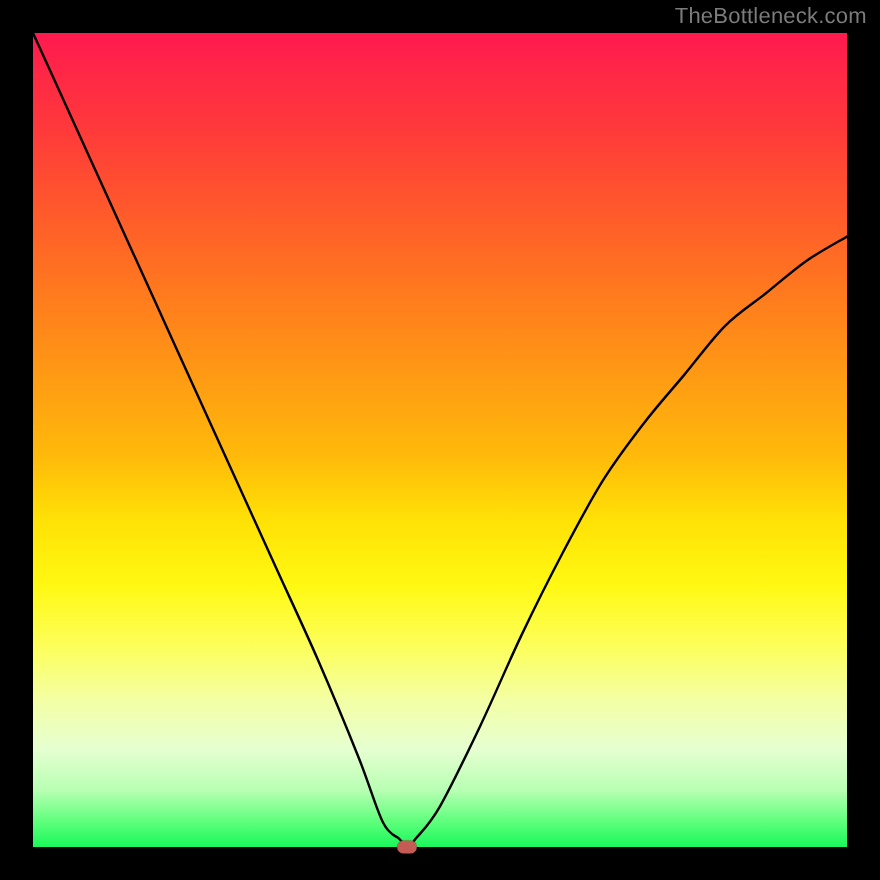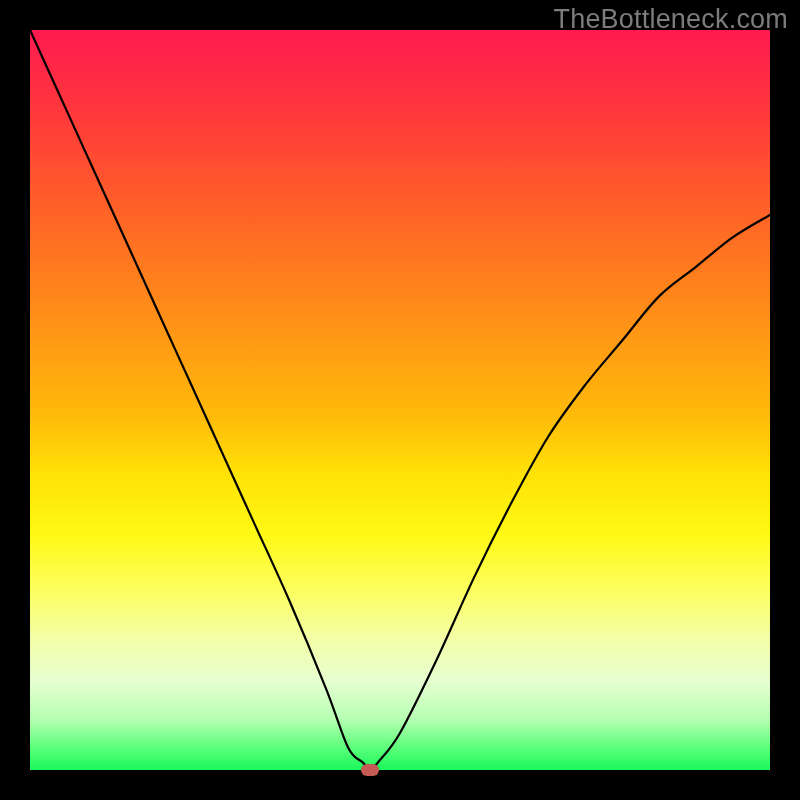--- a/index.html
+++ b/index.html
@@ -31,21 +31,21 @@
       #b8ffb3 93%,
       #5cff7a 97%,
       #19f85a 100%
     );
   }
   .watermark {
     position: absolute;
     top: 4px;
     right: 12px;
     font-family: Arial, Helvetica, sans-serif;
-    font-size: 27px;
+    font-size: 20px;
     color: #7c7c7c;
     letter-spacing: 0.2px;
   }
   svg.curve {
     position: absolute;
     left: 0;
     top: 0;
     width: 740px;
     height: 740px;
   }

